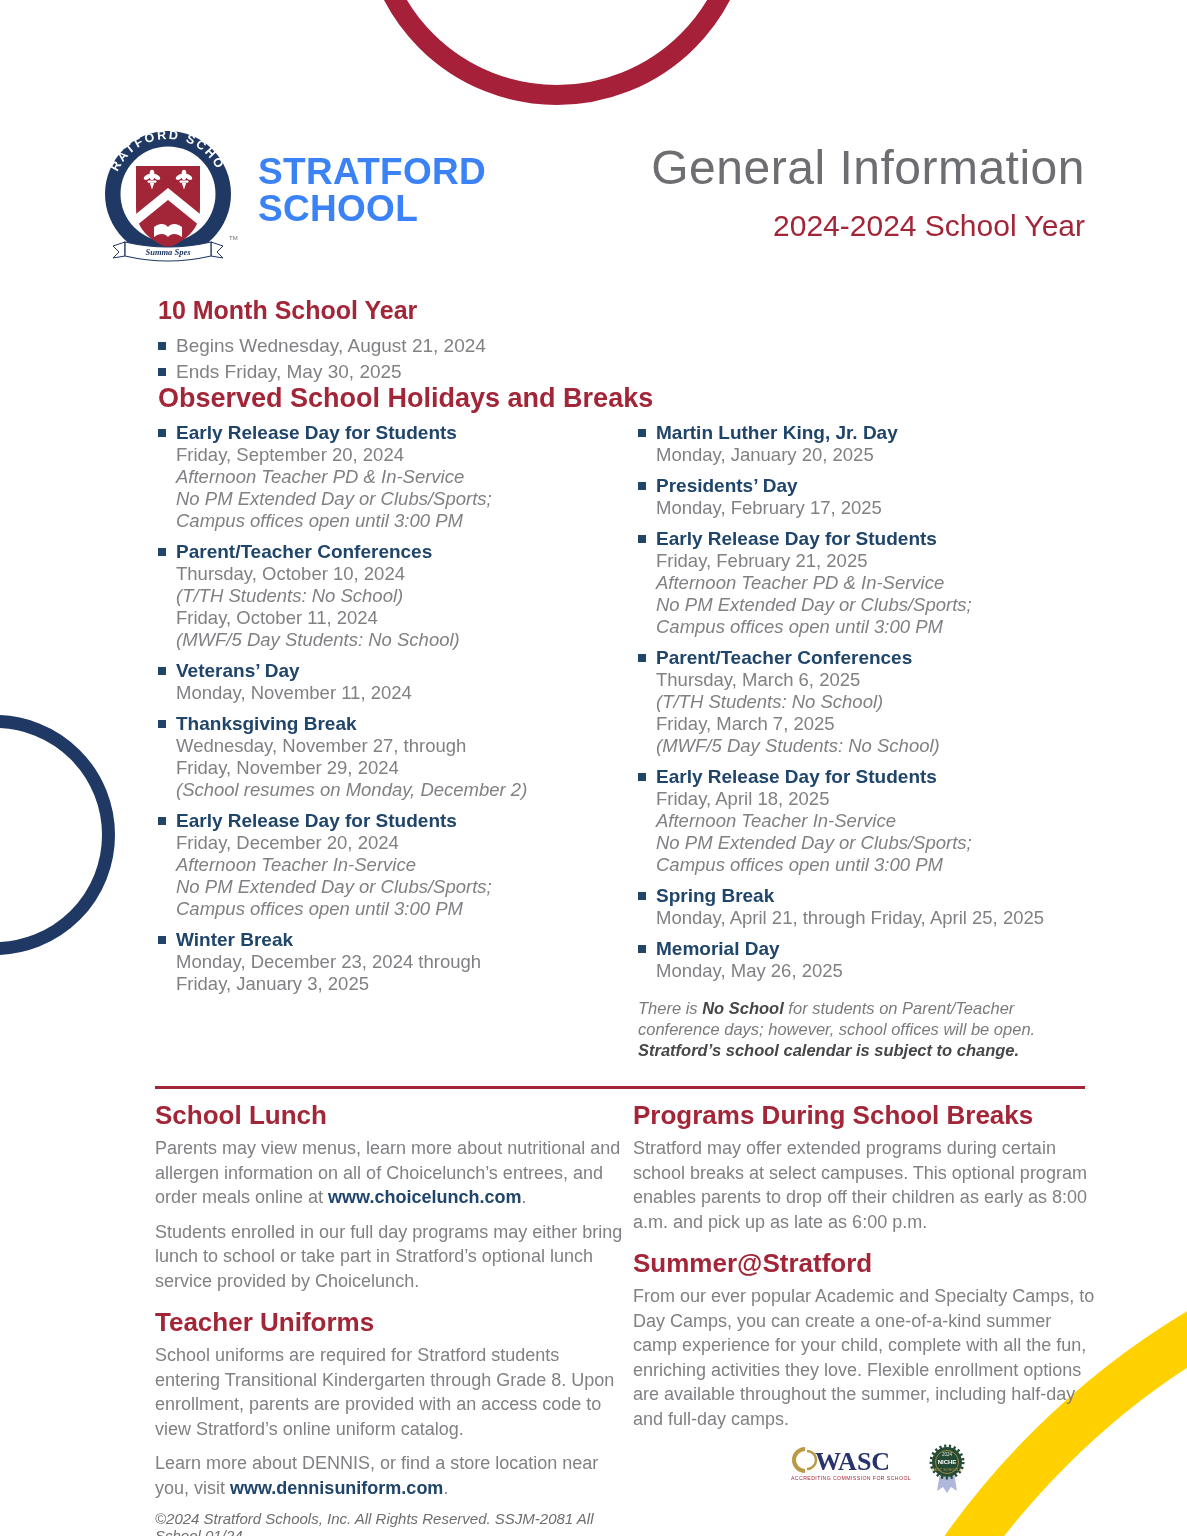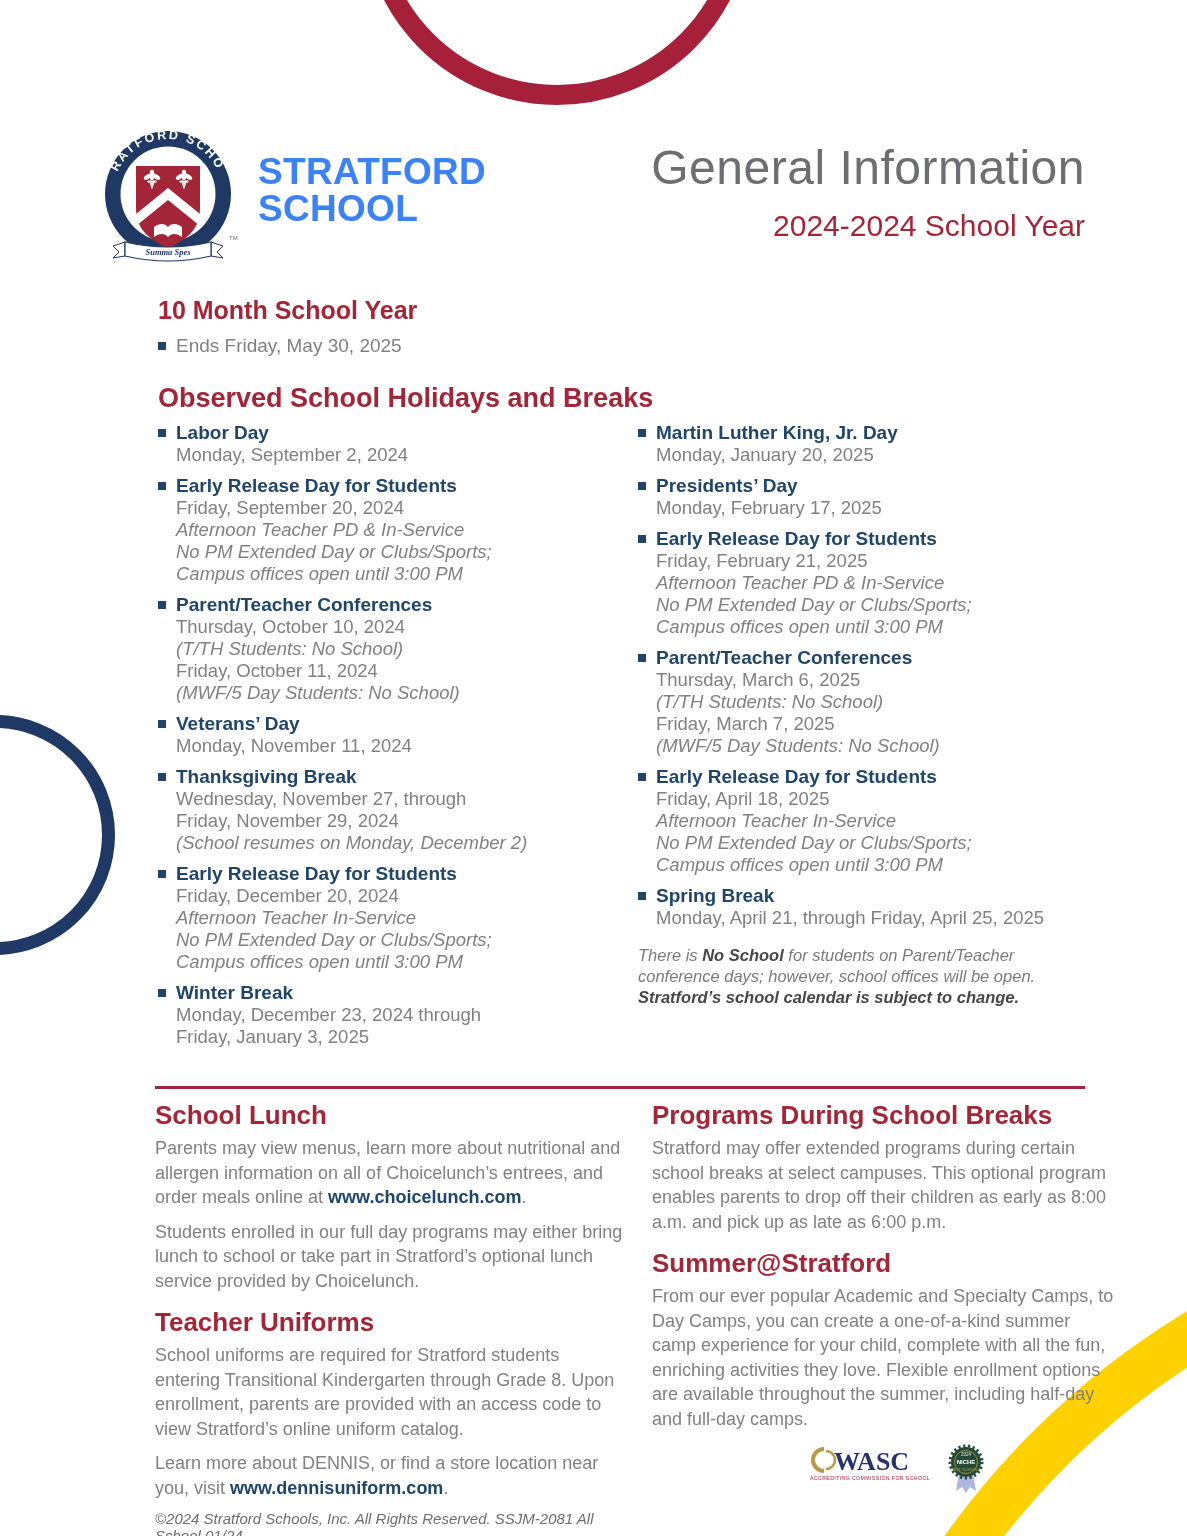--- a/index.html
+++ b/index.html
@@ -42,21 +42,21 @@
   .h-line.it { font-style:italic; }
   #holiday-note { margin-top:16px; width:452px; font-style:italic; font-size:16.5px;
                   line-height:21px; color:#7A7B7E; }
   #holiday-note .b { font-weight:bold; color:#464749; }
 
   #divider { position:absolute; left:155px; top:1086px; width:930px; height:3px; background:#A32638; }
 
   
   .bcol { position:absolute; top:1100px; }
   #bottom-left  { left:155px; width:472px; }
-  #bottom-right { left:633px; width:465px;margin-left:19px; }
+  #bottom-right { left:633px; width:465px; }
   .sec-h { font-size:26px; line-height:31px; font-weight:bold; color:#A32638; margin-bottom:5px; }
   .sec-h.mt { margin-top:14px; }
   .para { font-size:18px; line-height:24.5px; color:#808184; margin-bottom:10px; }
   .para .link { font-weight:bold; color:#20456B; }
   #copyright { font-style:italic; font-size:15px; color:#6D6E71; margin-top:2px; }
 
   #logos-row { display:flex; gap:16px; align-items:flex-start; margin:12px 0 0 158px; }
 </style>
 </head>
 <body>
@@ -103,35 +103,32 @@
   <div id="title-block">
     <div id="doc-title">General Information</div>
     <div id="doc-subtitle">2024-2024 School Year</div>
   </div>
 
   <div id="sec-10month">
     <div class="red-h">10 Month School Year</div>
     <div id="sy-bullets">
         <div class="sy-row">
           <span class="bullet"></span>
+          <span>Begins Wednesday, August 21, 2024</span>
+        </div>
+        <div class="sy-row">
+          <span class="bullet"></span>
           <span>Ends Friday, May 30, 2025</span>
         </div>
       </div>
   </div>
 
   <div id="observed-h" class="red-h" style="position:absolute;">Observed School Holidays and Breaks</div>
 
   <div id="hcol-left" class="hcol">
-      <div class="h-item">
-        <div class="h-title">
-          <span class="bullet"></span>
-          <span>Labor Day</span>
-        </div>
-        <div class="h-line">Monday, September 2, 2024</div>
-      </div>
       <div class="h-item">
         <div class="h-title">
           <span class="bullet"></span>
           <span>Early Release Day for Students</span>
         </div>
         <div class="h-line">Friday, September 20, 2024</div>
         <div class="h-line it">Afternoon Teacher PD &amp; In-Service</div>
         <div class="h-line it">No PM Extended Day or Clubs/Sports;</div>
         <div class="h-line it">Campus offices open until 3:00 PM</div>
       </div>
@@ -224,20 +221,27 @@
         <div class="h-line it">Afternoon Teacher In-Service</div>
         <div class="h-line it">No PM Extended Day or Clubs/Sports;</div>
         <div class="h-line it">Campus offices open until 3:00 PM</div>
       </div>
       <div class="h-item">
         <div class="h-title">
           <span class="bullet"></span>
           <span>Spring Break</span>
         </div>
         <div class="h-line">Monday, April 21, through Friday, April 25, 2025</div>
+      </div>
+      <div class="h-item">
+        <div class="h-title">
+          <span class="bullet"></span>
+          <span>Memorial Day</span>
+        </div>
+        <div class="h-line">Monday, May 26, 2025</div>
       </div>
       <div id="holiday-note"><span>There is </span><span class="b">No School</span><span> for students on Parent/Teacher conference days; however, school offices will be open. </span><span class="b">Stratford’s school calendar is subject to change.</span></div>
     </div>
 
   <div id="divider"></div>
 
   <div id="bottom-left" class="bcol">
     <div class="sec-h">School Lunch</div>
     <div class="para" id="p-lunch-2"><span>Parents may view menus, learn more about nutritional and allergen information on all of Choicelunch’s entrees, and order meals online at </span><span class="link">www.choicelunch.com</span><span>.</span></div>
     <div class="para" id="p-lunch-1"><span>Students enrolled in our full day programs may either bring lunch to school or take part in Stratford’s optional lunch service provided by Choicelunch.</span></div>

